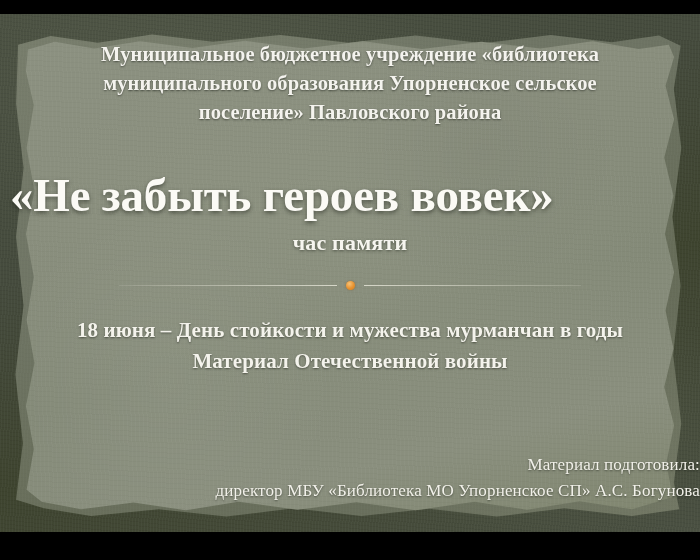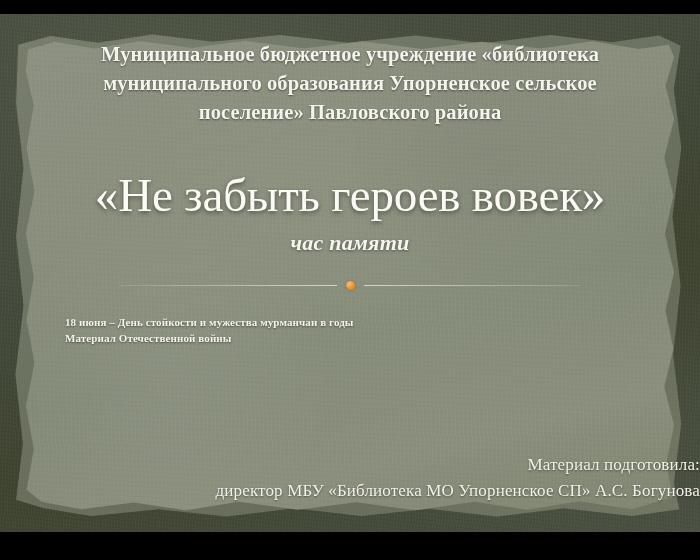--- a/index.html
+++ b/index.html
@@ -140,39 +140,37 @@
     font-size: 20.5px;
     font-weight: 700;
     line-height: 1.42;
     letter-spacing: 0.1px;
     text-shadow: 0 1px 2px rgba(20,24,16,0.55);
   }
 
   .main-title {
     margin-top: 44px;
     width: 680px;
-    text-align: center;
     color: #fbfaf5;
     font-size: 47px;
-    font-weight: 400;
+    font-weight: 700;
     line-height: 1.06;
     letter-spacing: -0.2px;
     text-shadow: 0 2px 4px rgba(18,22,14,0.5);
   }
 
   .sub-title {
     margin-top: 9px;
     width: 680px;
     text-align: center;
     color: #f6f5ef;
     font-size: 22px;
     font-weight: 700;
     letter-spacing: 0.2px;
     text-shadow: 0 1px 3px rgba(18,22,14,0.5);
-    font-style: italic;
   }
 
   
   .divider {
     margin-top: 23px;
     width: 462px;
     height: 12px;
     display: flex;
     align-items: center;
     justify-content: center;
@@ -190,22 +188,23 @@
     height: 9px;
     border-radius: 50%;
     margin: 0 9px;
     background: radial-gradient(circle at 38% 32%, #f6c277 0%, #e8912e 55%, #cf7b1d 100%);
     box-shadow: 0 0 2px rgba(120,70,10,0.5);
   }
 
   .event-line {
     margin-top: 24px;
     width: 570px;
+    text-align: center;
     color: #f4f3ec;
-    font-size: 11px;
+    font-size: 21px;
     font-weight: 700;
     line-height: 1.45;
     letter-spacing: 0.1px;
     text-shadow: 0 1px 2px rgba(18,22,14,0.5);
   }
 
   .credits {
     position: absolute;
     left: 0;
     right: 0;

